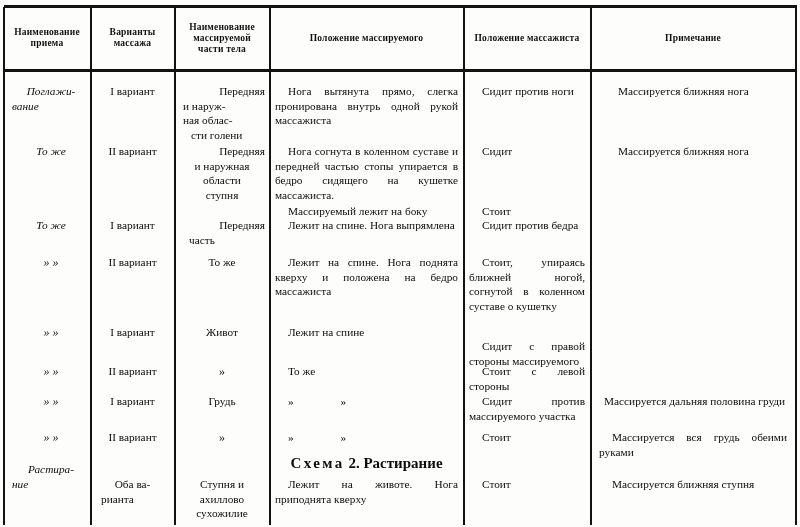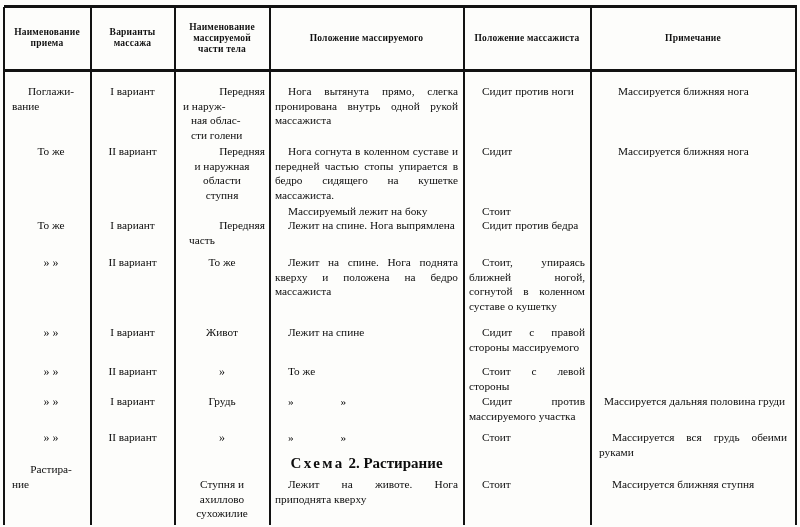--- a/index.html
+++ b/index.html
@@ -63,21 +63,21 @@
   .h5 { left: 591px; top: 33px; width: 204px; }
 
   
   .col {
     position: absolute;
     top: 72px;
     bottom: 0;
     font-size: 11.3px;
     line-height: 14.6px;
   }
-  .c0 { left: 4px;   width: 94px;  }
+  .c0 { left: 4px;   width: 94px; font-style: italic;  }
   .c1 { left: 91px;  width: 83px;  }
   .c2 { left: 175px; width: 94px;  }
   .c3 { left: 270px; width: 193px; }
   .c4 { left: 464px; width: 126px; }
   .c5 { left: 591px; width: 204px; }
 
   .cellblk {
     position: absolute;
     left: 0;
     right: 0;
@@ -183,27 +183,31 @@
     </div>
     <div class="cellblk ctr" style="top:292px">
       <span class="tx">II вариант</span>
     </div>
     <div class="cellblk ctr" style="top:322px">
       <span class="tx">I вариант</span>
     </div>
     <div class="cellblk ctr" style="top:358px">
       <span class="tx">II вариант</span>
     </div>
+    <div class="cellblk ctr" style="top:405px">
+      <span class="tx">Оба ва-</span>
+      <span class="tx" style="text-align:left;padding-left:10px">рианта</span>
+    </div>
   </div>
 
   <div class="col c2">
     <div class="cellblk" style="top:12px">
       <span class="tx" style="text-align:right;padding-right:4px">Передняя</span>
       <span class="tx" style="text-align:left;padding-left:8px">и наруж-</span>
-      <span class="tx" style="text-align:left;padding-left:16px">ная облас-</span>
+      <span class="tx" style="text-align:left;padding-left:8px">ная облас-</span>
       <span class="tx" style="text-align:left;padding-left:16px">сти голени</span>
     </div>
     <div class="cellblk" style="top:72px">
       <span class="tx" style="text-align:right;padding-right:4px">Передняя</span>
       <span class="tx ctr">и наружная</span>
       <span class="tx ctr">области</span>
       <span class="tx ctr">ступня</span>
     </div>
     <div class="cellblk" style="top:146px">
       <span class="tx" style="text-align:right;padding-right:4px">Передняя</span>
@@ -252,21 +256,21 @@
 
     <div class="cellblk just indent pad-l pad-r" style="top:405px">Лежит на животе. Нога приподнята кверху</div>
   </div>
 
   <div class="col c4">
     <div class="cellblk just indent pad-l pad-r" style="top:12px">Сидит против ноги</div>
     <div class="cellblk just indent pad-l pad-r" style="top:72px">Сидит</div>
     <div class="cellblk just indent pad-l pad-r" style="top:132px">Стоит</div>
     <div class="cellblk just indent pad-l pad-r" style="top:146px">Сидит против бедра</div>
     <div class="cellblk just indent pad-l pad-r" style="top:183px">Стоит, упираясь ближней ногой, согнутой в коленном суставе о кушетку</div>
-    <div class="cellblk just indent pad-l pad-r" style="top:253px">Сидит с правой стороны массируемого</div>
+    <div class="cellblk just indent pad-l pad-r" style="top:267px">Сидит с правой стороны массируемого</div>
     <div class="cellblk just indent pad-l pad-r" style="top:292px">Стоит с левой стороны</div>
     <div class="cellblk just indent pad-l pad-r" style="top:322px">Сидит против массируемого участка</div>
     <div class="cellblk just indent pad-l pad-r" style="top:358px">Стоит</div>
     <div class="cellblk just indent pad-l pad-r" style="top:405px">Стоит</div>
   </div>
 
   <div class="col c5">
     <div class="cellblk just indent" style="top:12px;padding-left:14px;padding-right:14px">Массируется ближняя нога</div>
     <div class="cellblk just indent" style="top:72px;padding-left:14px;padding-right:14px">Массируется ближняя нога</div>
     <div class="cellblk just indent" style="top:322px;padding-left:0;padding-right:8px">Массируется дальняя половина груди</div>

